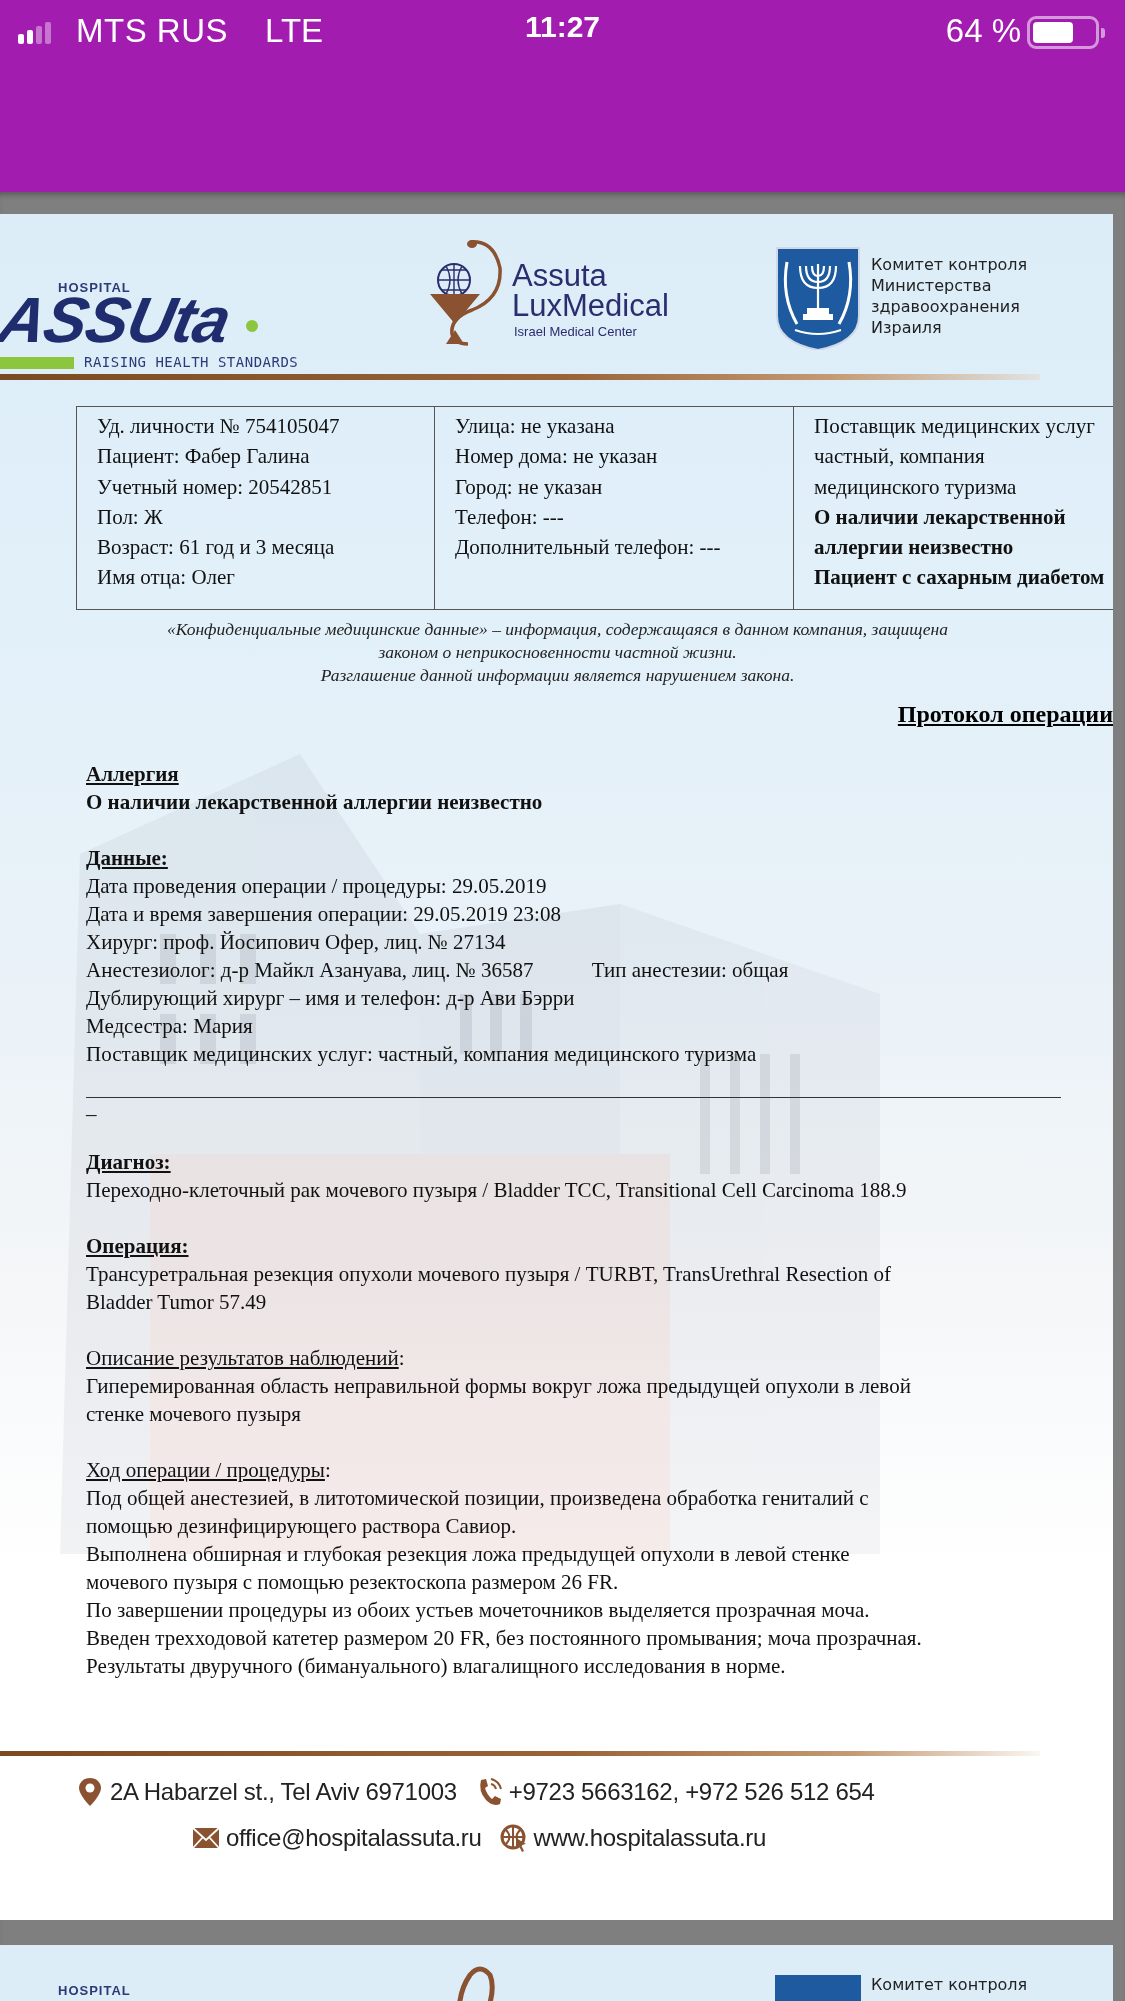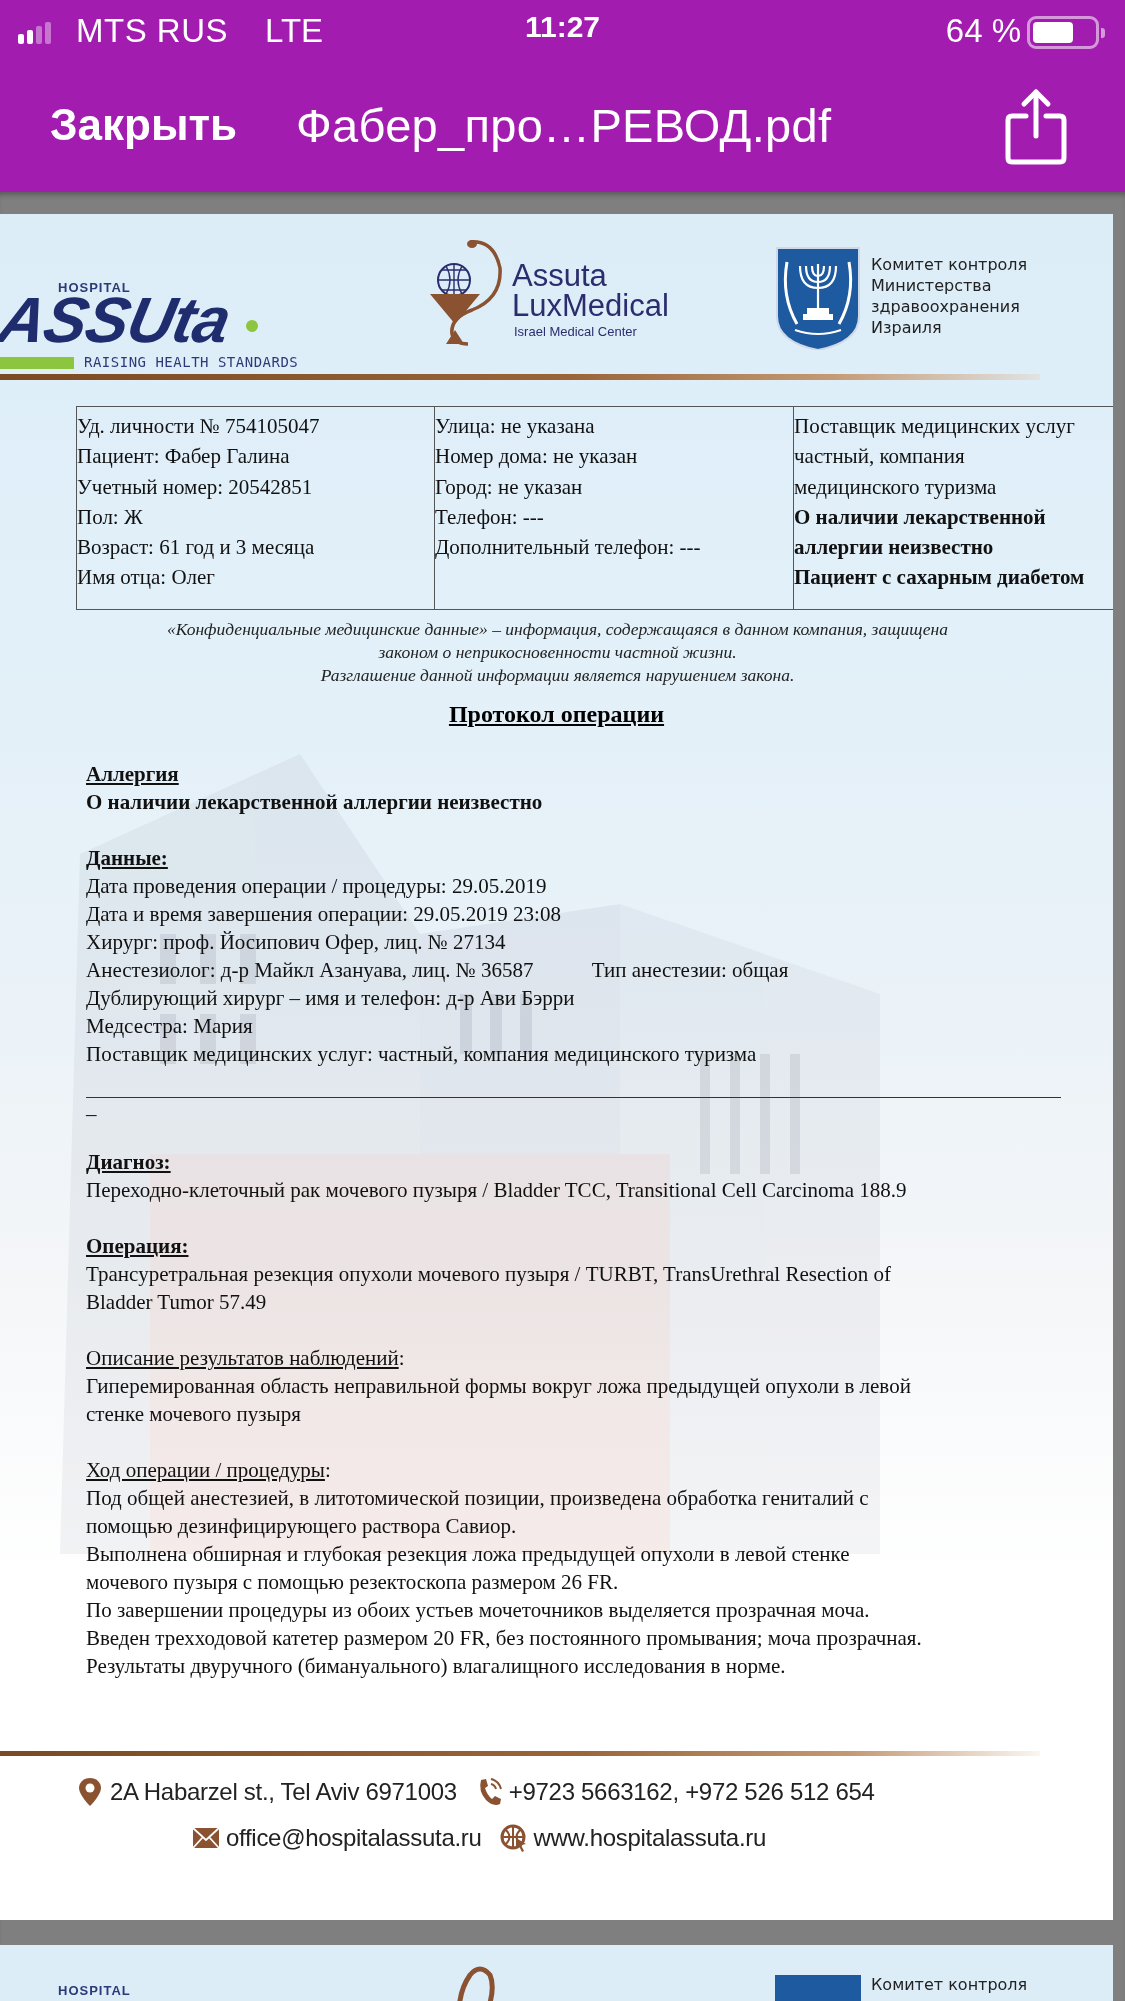--- a/index.html
+++ b/index.html
@@ -50,29 +50,29 @@
 
     .logo-ministry { position: absolute; left: 775px; top: 32px; width: 340px; height: 110px; }
     .emblem { position: absolute; left: 0; top: 0; width: 86px; height: 104px; }
     .ministry-text { position: absolute; left: 96px; top: 8px; font-family: "DejaVu Sans", sans-serif; font-size: 16px; line-height: 21px; color: #222; }
 
     .brown-rule { position: absolute; left: 0; top: 160px; width: 1040px; height: 6px;
                   background: linear-gradient(90deg, #7a4a22 0%, #9a6438 55%, #c49a74 80%, rgba(230,210,195,0.4) 100%); }
 
     
     .ptable { position: absolute; left: 76px; top: 192px; width: 1060px; height: 204px; border: 1.5px solid #555; border-collapse: collapse; }
-    .ptable td { vertical-align: top; border-right: 1.5px solid #555; padding: 4px 0; font-family: "Liberation Serif", serif; font-size: 21px; line-height: 30.3px; color: #111; }
+    .ptable td { vertical-align: top; border-right: 1.5px solid #555; padding: 4px 20px; font-family: "Liberation Serif", serif; font-size: 21px; line-height: 30.3px; color: #111; }
     .ptable td.c1 { width: 358px; }
     .ptable td.c2 { width: 359px; }
     .ptable td.c3 { border-right: none; white-space: nowrap; }
     .ptable .b { font-weight: bold; }
 
     .confidential { position: absolute; left: 90px; top: 404px; width: 935px; text-align: center; font-family: "Liberation Serif", serif; font-style: italic; font-size: 17.5px; line-height: 23px; color: #222; }
 
-    .doc-heading { position: absolute; left: 0; right: 0; top: 487px; text-align: center; font-family: "Liberation Serif", serif; font-weight: bold; font-size: 24px; text-decoration: underline; color: #000; }
+    .doc-heading { position: absolute; left: 0; right: 0; top: 487px; text-align: right; font-family: "Liberation Serif", serif; font-weight: bold; font-size: 24px; text-decoration: underline; color: #000; }
 
     .body { position: absolute; left: 86px; top: 546px; width: 990px; font-family: "Liberation Serif", serif; font-size: 21px; line-height: 28px; color: #111; }
     .body .h { font-weight: bold; text-decoration: underline; }
     .body .b { font-weight: bold; }
     .body .u { text-decoration: underline; text-align: right; }
     .body .gap { height: 28px; }
     .body .divider { height: 28px; border-bottom: 1.3px solid #333; margin-top: 2px; width: 975px; }
     .body .tab { display: inline-block; width: 58px; }
 
     
@@ -102,31 +102,20 @@
     </div>
     <span class="carrier">MTS RUS</span>
     <span class="net">LTE</span>
     <div class="clock">11:27</div>
     <span class="battery-pct">64 %</span>
     <div class="battery">
         <div class="fill"></div>
       </div>
   </div>
 
-  <div class="navbar">
-    <div class="close-btn">Закрыть</div>
-    <div class="doc-title">Фабер_про…РЕВОД.pdf</div>
-    <div class="share-btn">
-      <svg width="64" height="80" viewBox="0 0 64 80">
-        <path d="M22 30 H8 Q4 30 4 34 V72 Q4 76 8 76 H56 Q60 76 60 72 V34 Q60 30 56 30 H42" fill="none" stroke="#fff" stroke-width="5" stroke-linecap="round" stroke-linejoin="round"></path>
-        <line x1="32" y1="6" x2="32" y2="50" stroke="#fff" stroke-width="5" stroke-linecap="round"></line>
-        <polyline points="20,18 32,6 44,18" fill="none" stroke="#fff" stroke-width="5" stroke-linecap="round" stroke-linejoin="round"></polyline>
-      </svg>
-    </div>
-  </div>
 </div>
 
 <div class="viewer">
   <div class="page">
 
     <svg class="watermark" viewBox="0 0 1113 820" preserveAspectRatio="none">
       <g opacity="0.10">
         <polygon points="80,120 300,20 420,200 420,820 60,820" fill="#8a8fa0"></polygon>
         <polygon points="420,200 620,170 620,820 420,820" fill="#7a7f90"></polygon>
         <polygon points="620,170 880,260 880,820 620,820" fill="#9aa0b0"></polygon>

